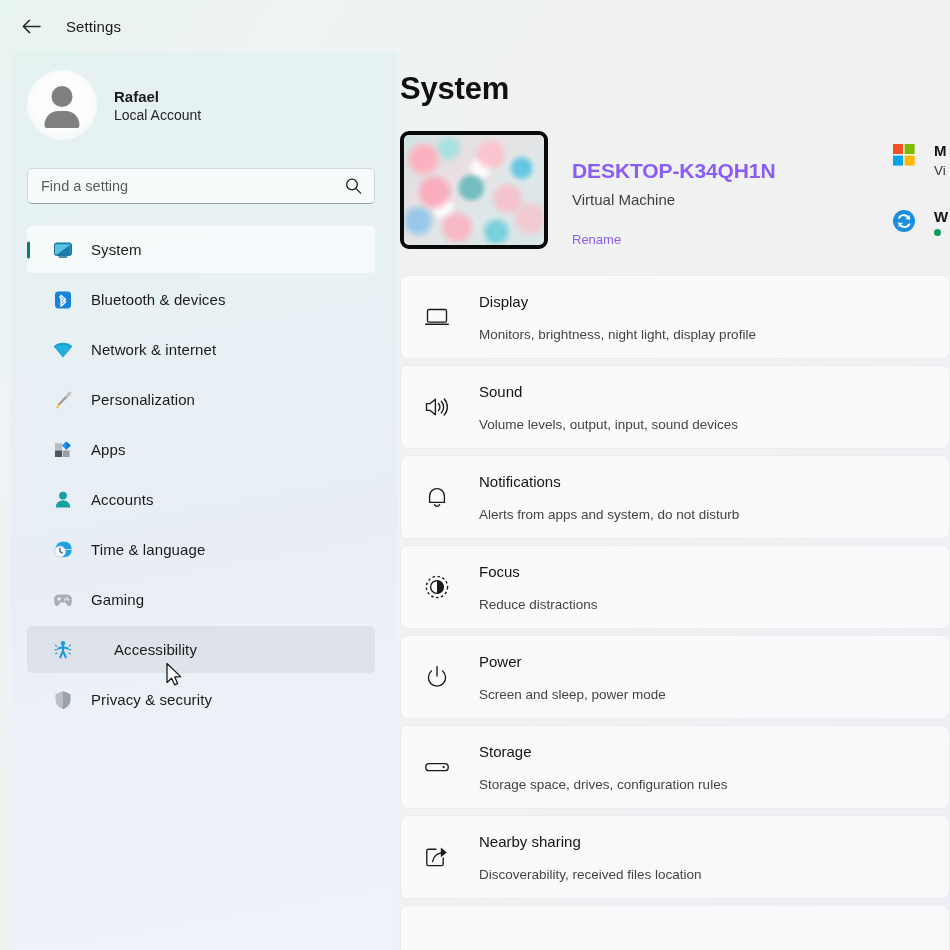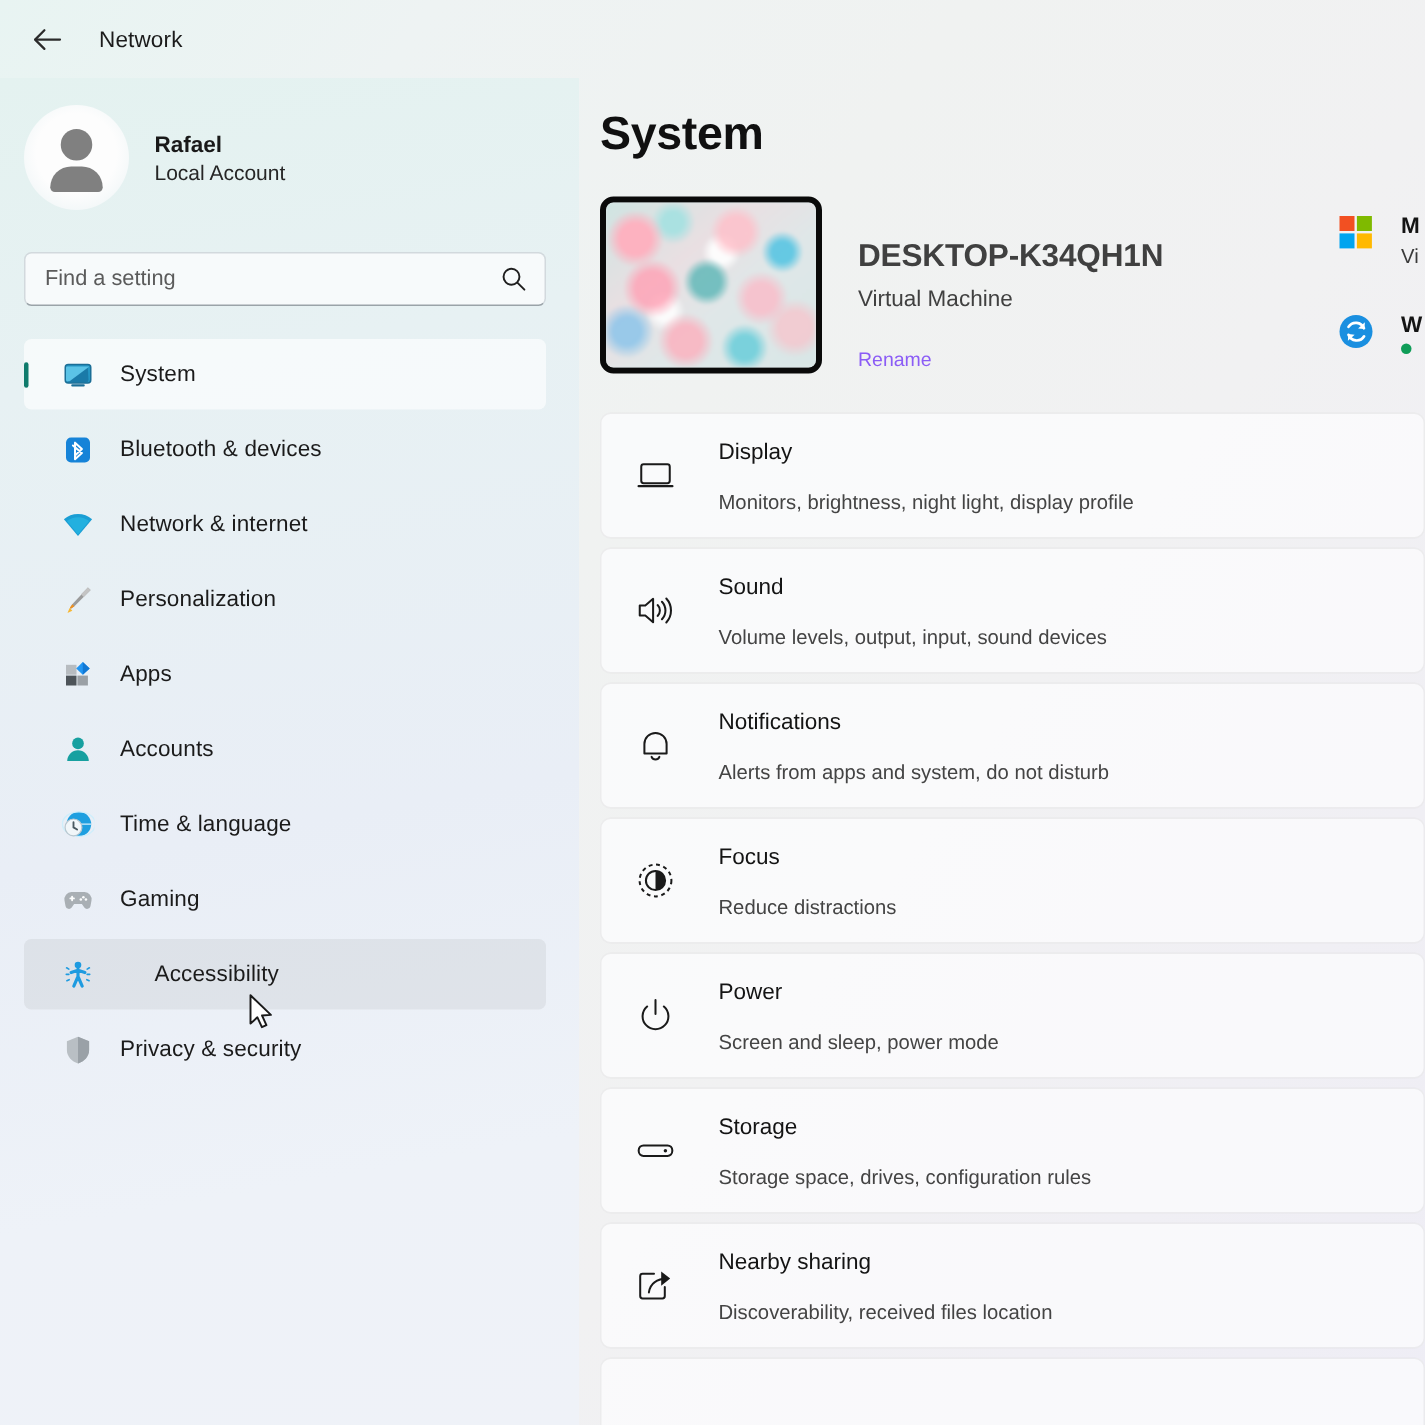--- a/index.html
+++ b/index.html
@@ -21,21 +21,21 @@
   }
   #back-btn {
     width: 34px; height: 30px;
     display: flex; align-items: center; justify-content: center;
     border-radius: 5px; cursor: pointer;
   }
   #app-title { font-size: 15px; color: #1b1b1b; letter-spacing: .1px; }
 
   
   #sidebar {
-    position: absolute; top: 52px; left: 0; width: 386px; height: 898px;
+    position: absolute; top: 52px; left: 11px; width: 386px; height: 898px;
     background: linear-gradient(170deg, #e4f2f0 0%, #e7f1f3 22%, #e9eef6 55%, #eef2f8 80%, #eff2f8 100%);
   }
   #account {
     display: flex; align-items: center; gap: 17px;
     padding: 18px 0 0 16px;
   }
   #avatar {
     width: 70px; height: 70px; border-radius: 50%;
     background: radial-gradient(circle at 50% 46%, #fdfdfd 52%, #f2f7f8 78%, rgba(240,246,248,0) 100%);
     display: flex; align-items: flex-end; justify-content: center;
@@ -123,21 +123,21 @@
       radial-gradient(circle at 10% 78%, rgba(120,190,235,.7) 0 6%, rgba(120,190,235,0) 12%),
       radial-gradient(circle at 38% 84%, rgba(255,170,185,.75) 0 8%, rgba(255,170,185,0) 15%),
       radial-gradient(circle at 66% 88%, rgba(80,200,215,.7) 0 6%, rgba(80,200,215,0) 12%),
       radial-gradient(circle at 90% 76%, rgba(255,185,195,.6) 0 7%, rgba(255,185,195,0) 13%),
       radial-gradient(circle at 55% 30%, rgba(255,255,255,.9) 0 6%, rgba(255,255,255,0) 12%),
       radial-gradient(circle at 28% 66%, rgba(255,255,255,.85) 0 5%, rgba(255,255,255,0) 11%),
       linear-gradient(140deg, #cfe4e2 0%, #e9dfe2 35%, #dfe7e8 60%, #d8e6e6 100%);
     filter: blur(1.2px);
   }
   #device-info { padding-left: 24px; padding-top: 28px; }
-  #device-name { font-size: 21px; font-weight: bold; color: #404040; letter-spacing: -.1px; }
+  #device-name { font-size: 21px; font-weight: bold; color: #8b5cf6; letter-spacing: -.1px; }
   #device-sub { font-size: 15px; color: #404040; margin-top: 8px; }
   #device-rename {
     font-size: 13px; color: #8b5cf6; margin-top: 24px;
     cursor: pointer; display: inline-block;
   }
 
   
   #account-links {
     position: absolute; left: 505px; top: 90px;
     display: flex; flex-direction: column; gap: 30px;
@@ -169,21 +169,21 @@
 </head>
 <body>
 
 <div id="titlebar">
   <div id="back-btn">
     <svg width="19" height="15" viewBox="0 0 19 15">
       <path d="M7.6 1.2 L1.4 7.4 L7.6 13.6" fill="none" stroke="#2b2b2b" stroke-width="1.5" stroke-linecap="round" stroke-linejoin="round"></path>
       <path d="M1.7 7.4 H18" fill="none" stroke="#2b2b2b" stroke-width="1.5" stroke-linecap="round"></path>
     </svg>
   </div>
-  <div id="app-title">Network</div>
+  <div id="app-title">Settings</div>
 </div>
 
 <div id="sidebar">
 
   <div id="account">
     <div id="avatar">
       <div class="head"></div>
       <div class="body"></div>
     </div>
     <div id="account-text">

